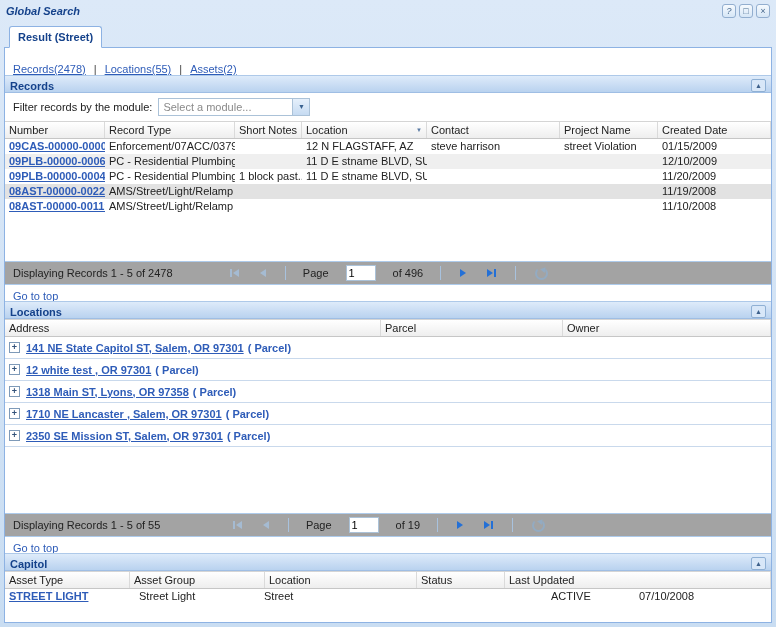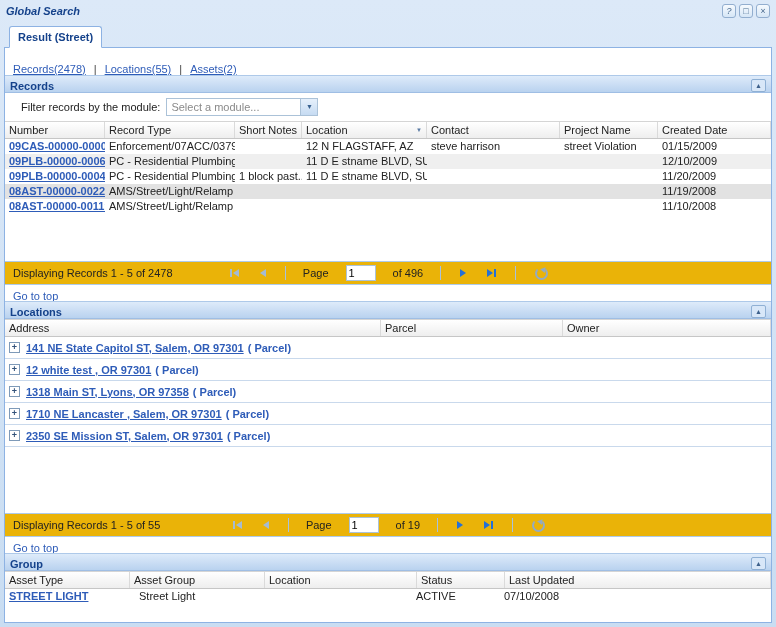--- a/index.html
+++ b/index.html
@@ -47,21 +47,21 @@
     background: linear-gradient(#DEEBFA, #B9D2EF);
     border-top: 1px solid #AEC9E9; border-bottom: 1px solid #9FBEE4;
     color: #15428B; font-weight: bold;
   }
   .collapse-tool {
     margin-left: auto; width: 15px; height: 13px; background: #D8E7F8;
     border: 1px solid #8FB0D4; border-radius: 2px; font-size: 7px; color: #3E618C;
     text-align: center; line-height: 11px; cursor: pointer;
   }
   
-  .filter-row { height: 28px; padding: 5px 16px; display: flex; align-items: center; gap: 6px; flex: none; }
+  .filter-row { height: 28px; padding: 5px 8px; display: flex; align-items: center; gap: 6px; flex: none; }
   .combo { display: flex; width: 152px; height: 18px; border: 1px solid #ABC2D8; background: #FFF; cursor: pointer; }
   .combo-text { flex: 1; padding: 2px 4px; color: #8A8A8A; white-space: nowrap; overflow: hidden; }
   .combo-trigger {
     width: 17px; flex: none; background: linear-gradient(#E6F0FB, #C6DBF2);
     border-left: 1px solid #ABC2D8; color: #39618F; font-size: 7px;
     text-align: center; line-height: 16px;
   }
   
   .grid-hdr {
     display: flex; height: 18px; flex: none;
@@ -96,21 +96,21 @@
   .loc-row .cell { padding: 0 4px; white-space: nowrap; overflow: hidden; }
   .expand-box {
     width: 11px; height: 11px; flex: none; border: 1px solid #7E9AB8; background: #FFF;
     font-size: 9px; line-height: 9px; text-align: center; color: #33527A;
     font-weight: bold; margin-right: 6px; cursor: pointer;
   }
   .addr-link { font-weight: bold; color: #2E5CB8; text-decoration: underline; margin-right: 4px; cursor: pointer; }
   .addr-suffix { font-weight: bold; color: #2E5CB8; }
   
   .paging {
-    height: 24px; flex: none; background: #eab308;
+    height: 24px; flex: none; background: #a3a3a3;
     border-top: 1px solid #AECBEB; border-bottom: 1px solid #AECBEB;
     display: flex; align-items: center; position: relative; padding: 0 8px;
   }
   .paging .status { position: absolute; left: 8px; color: #222; }
   .pg-controls { margin: 0 auto; display: flex; align-items: center; gap: 17px; }
   .pg-btn { display: flex; align-items: center; gap: 1px; cursor: pointer; padding: 2px; }
   .tri { width: 0; height: 0; border-top: 4px solid transparent; border-bottom: 4px solid transparent; }
   .tri.left  { border-right: 6px solid #2470D6; }
   .tri.right { border-left: 6px solid #2470D6; }
   .tri.dis.left  { border-right-color: #A5BBD2; }
@@ -362,21 +362,21 @@
         <span class="tbar-sep" style="width:1px;height:14px;background:#A8C2DE;"></span>
         <span class="refresh"></span>
       </div>
     </div>
 
     <div class="gototop-row">
       <span class="link">Go to top</span>
     </div>
 
     <div class="sec-hdr">
-      <span>Group</span>
+      <span>Capitol</span>
       <span class="collapse-tool">▲</span>
     </div>
 
     <div class="grid-hdr">
       <div class="cell c-atype">
           <span>Asset Type</span>
         </div>
       <div class="cell c-agrp">
           <span>Asset Group</span>
         </div>
@@ -388,20 +388,21 @@
         </div>
       <div class="cell c-aupd">
           <span>Last Updated</span>
         </div>
     </div>
 
     <div class="grid-body assets-body">
       <div class="grid-row">
         <div class="cell c-aid"><span class="num-link">STREET LIGHT</span></div>
         <div class="cell c-atype">Street Light</div>
+        <div class="cell c-agrp">Street</div>
         <div class="cell c-aloc"></div>
         <div class="cell c-astat">ACTIVE</div>
         <div class="cell c-aupd">07/10/2008</div>
       </div>
     </div>
 
   </div>
 </div>
 
 </body></html>

